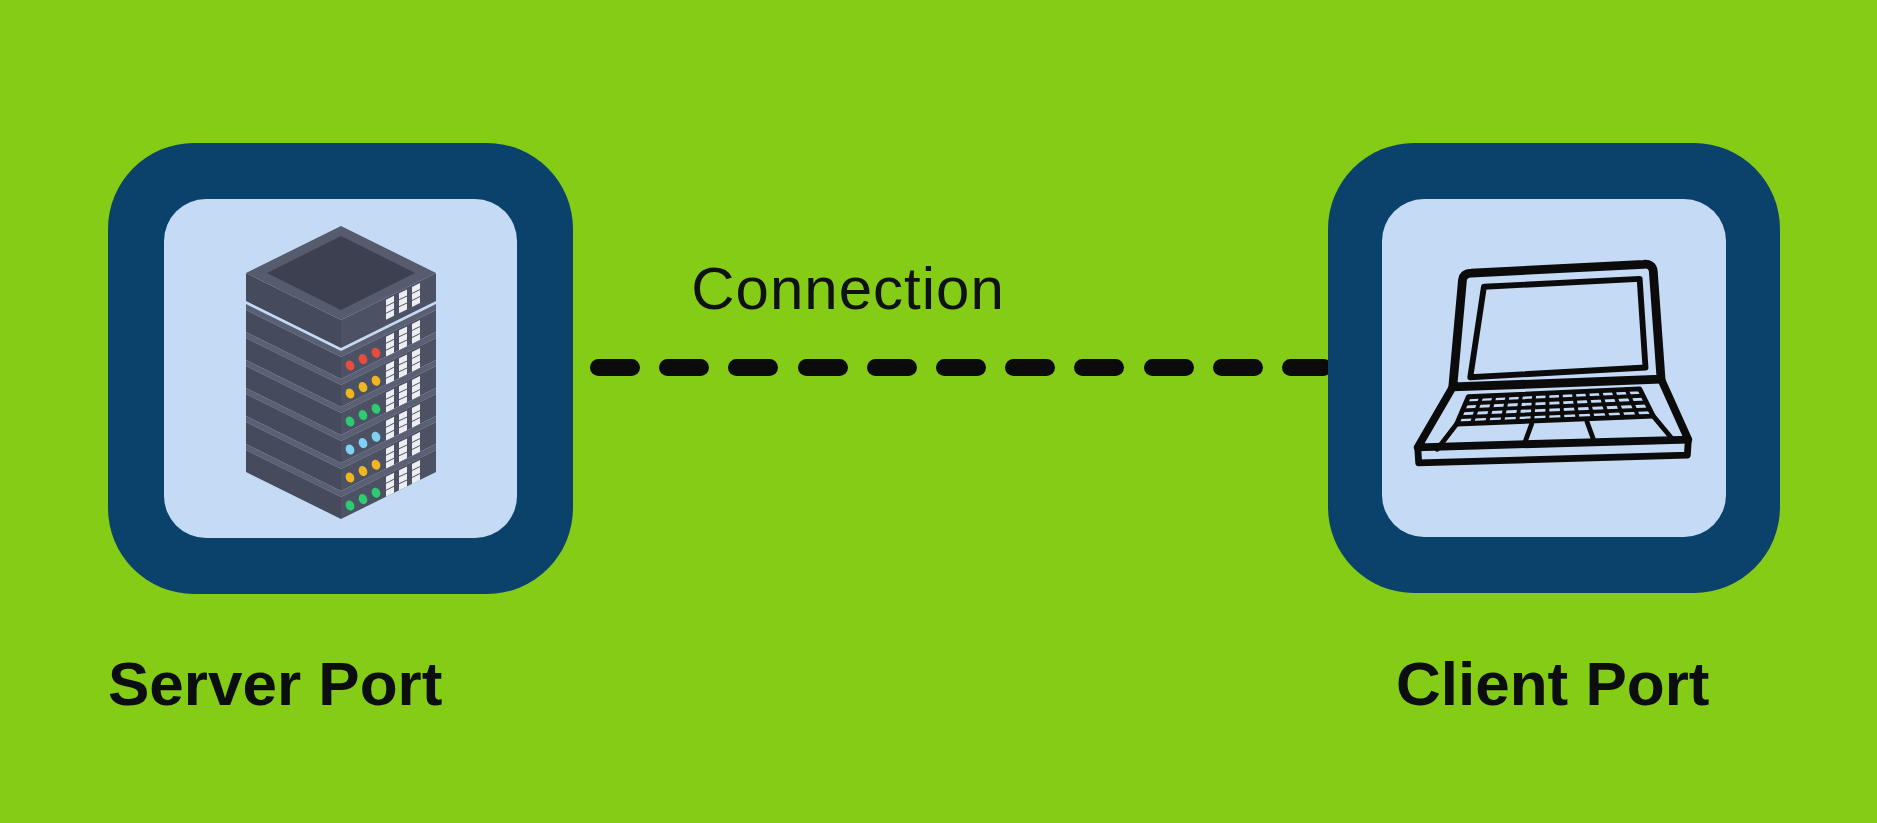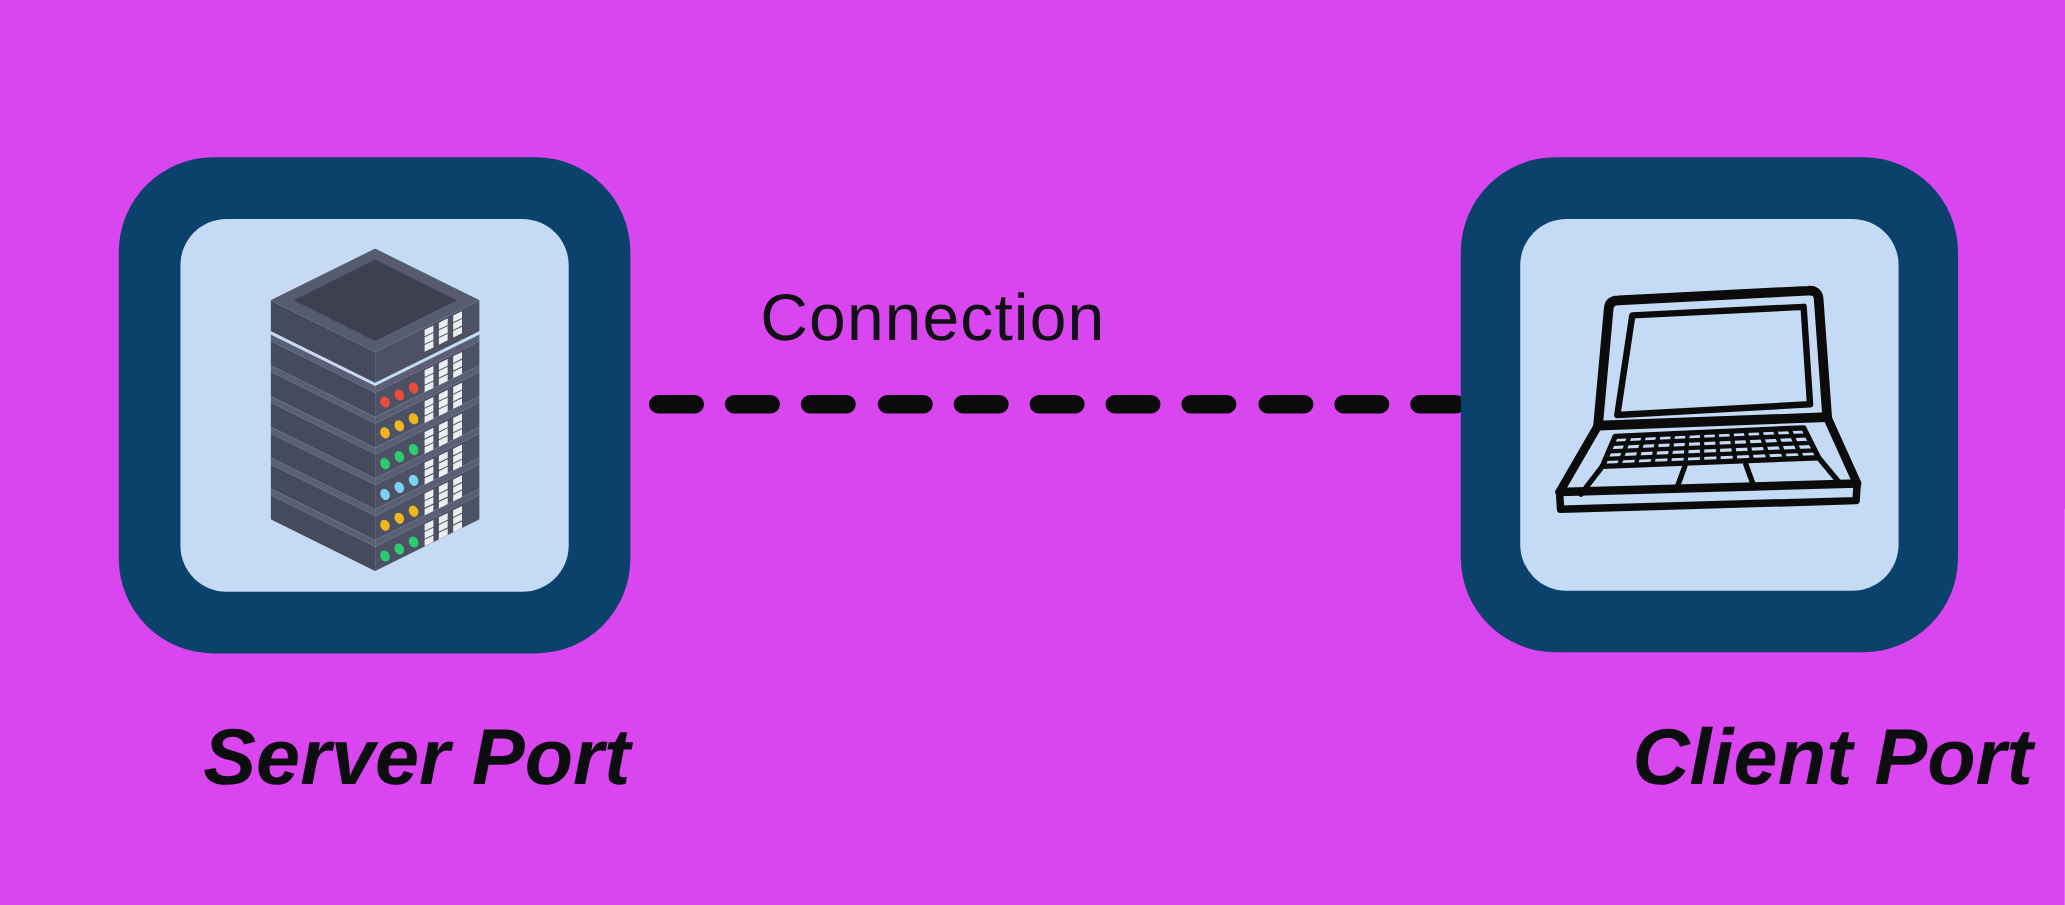--- a/index.html
+++ b/index.html
@@ -1,19 +1,19 @@
 <!DOCTYPE html>
 <html><head>
 <meta charset="utf-8">
 <style>
   html,body{margin:0;padding:0;}
   .canvas{
     position:relative;
     width:1877px;height:823px;
-    background:#d946ef;
+    background:#84cc16;
     font-family:"Liberation Sans", sans-serif;
     overflow:hidden;
   }
   .node{
     position:absolute;top:143px;
     background:#0a426b;
     border-radius:86px;
     display:flex;align-items:center;justify-content:center;
   }
   .node-server{left:108px;width:465px;height:451px;}
@@ -35,25 +35,24 @@
     white-space:nowrap;
   }
   .dash-row{
     position:absolute;left:590px;top:359px;width:742px;
     display:flex;justify-content:space-between;
   }
   .dash{width:50px;height:17px;background:#0b0b0b;border-radius:9px;}
   .port-label{
     position:absolute;top:650px;
     font-weight:bold;
-    font-size:72px;line-height:1.1;
+    font-size:62px;line-height:1.1;
     color:#0c0d0f;
-    text-align:right;
+    text-align:left;
     white-space:nowrap;
-    font-style:italic;
   }
   .server-label{left:108px;width:465px;}
   .client-label{left:1396px;width:452px;}
 </style>
 </head>
 <body>
 
 <div class="canvas">
 
   <div class="node node-server">

